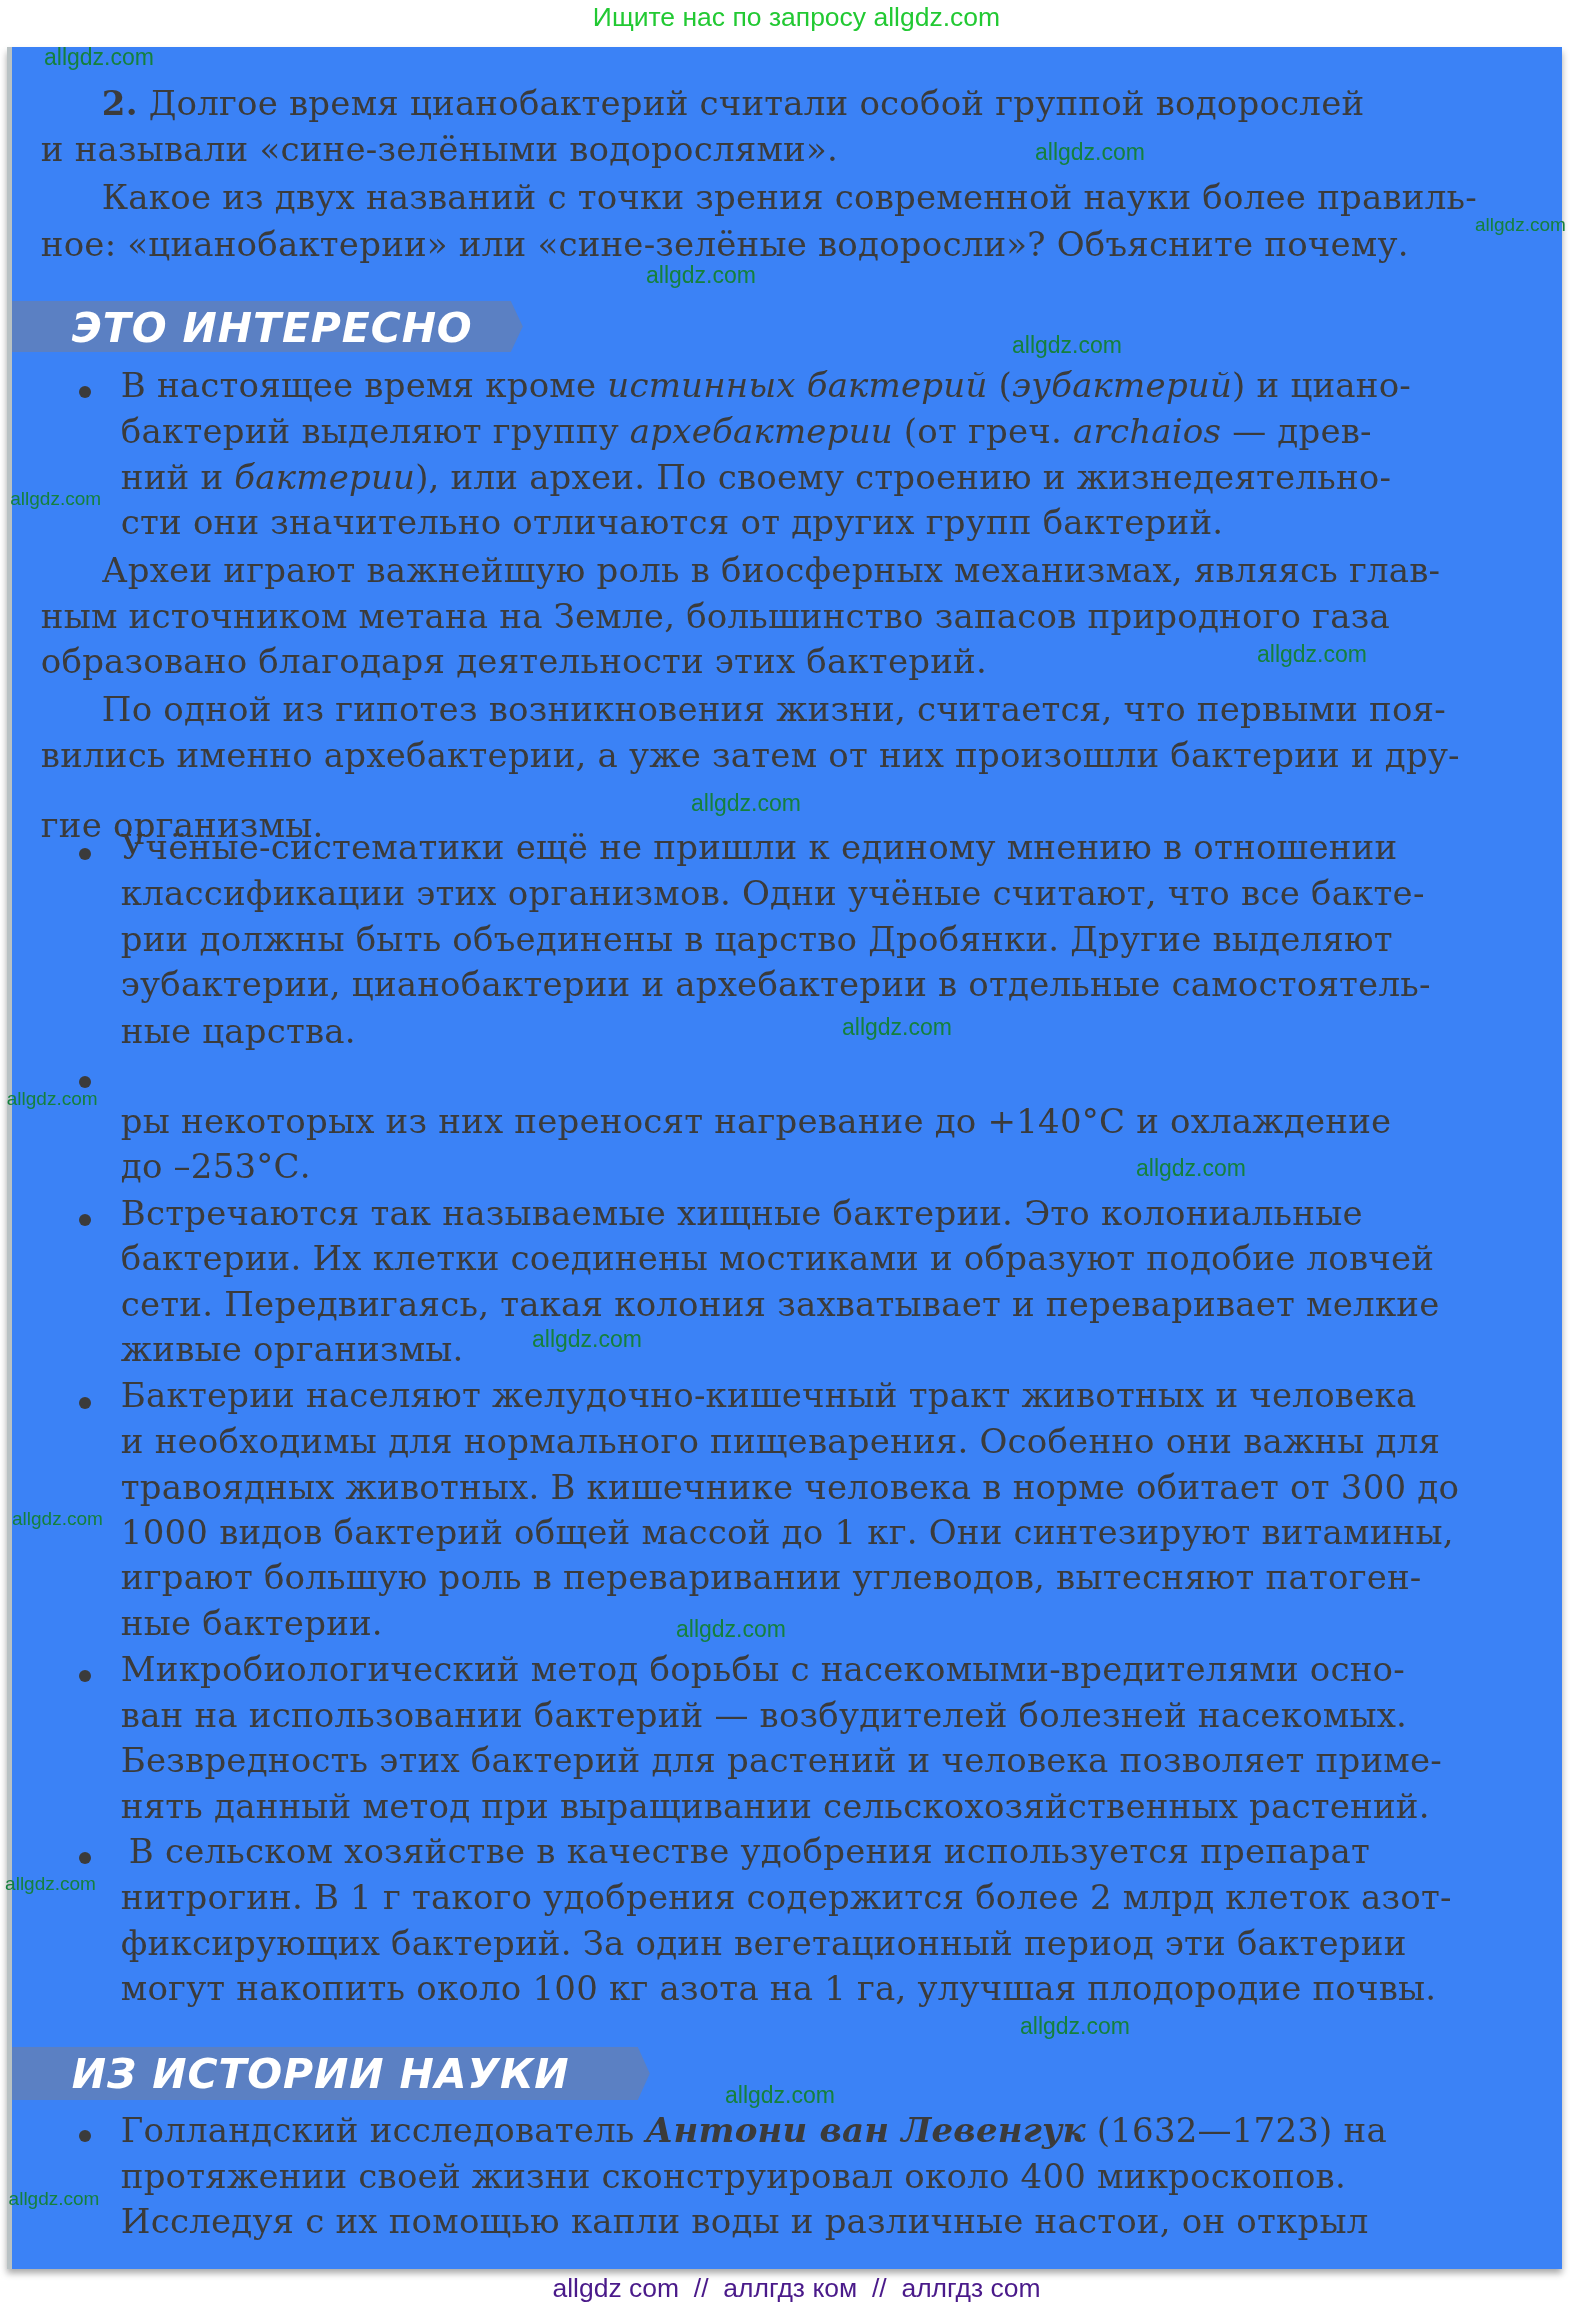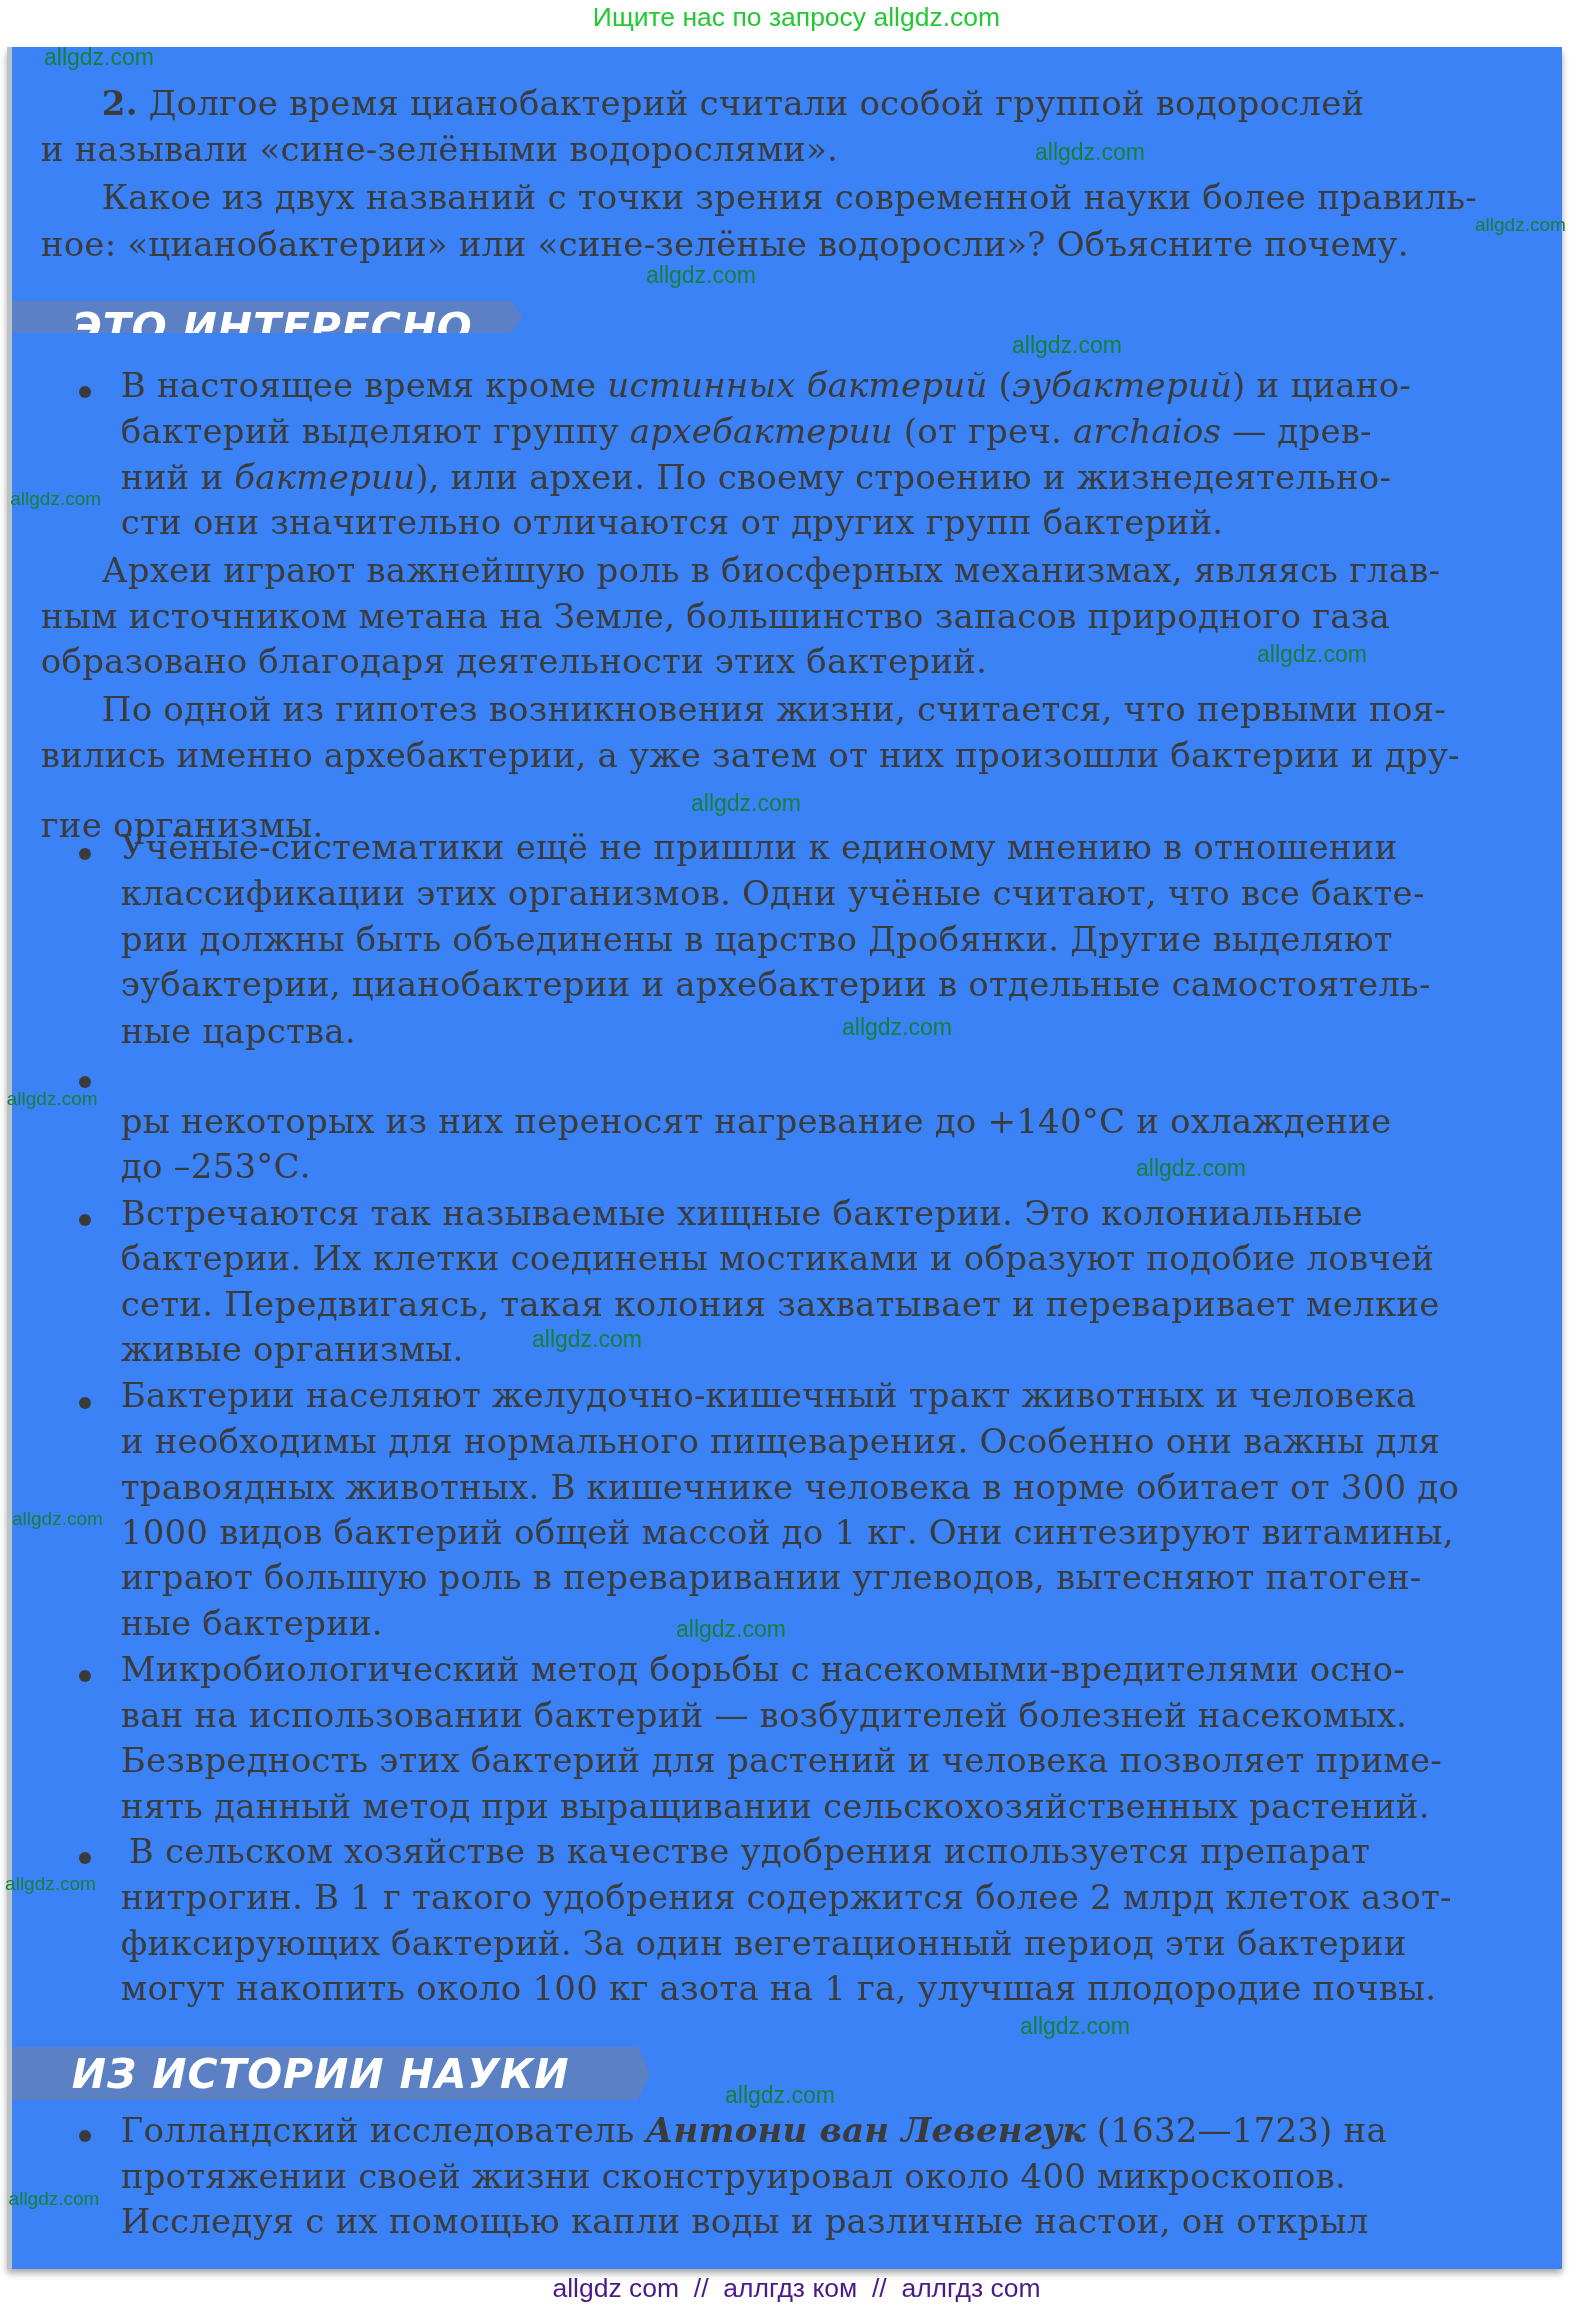--- a/index.html
+++ b/index.html
@@ -52,21 +52,21 @@
 
 <div class="top-wm">Ищите нас по запросу allgdz.com</div>
 
 <div class="page">
 
   <div class="line" style="left:90px; top:36px;"><b>2.</b><span> Долгое время цианобактерий считали особой группой водорослей</span></div>
   <div class="line" style="left:29px; top:82px;">и называли «сине-зелёными водорослями».</div>
   <div class="line" style="left:90px; top:130px;">Какое из двух названий с точки зрения современной науки более правиль-</div>
   <div class="line" style="left:29px; top:177px;">ное: «цианобактерии» или «сине-зелёные водоросли»? Объясните почему.</div>
 
-  <div class="banner" style="top:254px; width:511px; height:32px;">
+  <div class="banner" style="top:254px; width:511px; height:51px;">
     <span>ЭТО ИНТЕРЕСНО</span>
   </div>
 
   <div class="bullet" style="left:67px; top:339px;"></div>
   <div class="line" style="left:109px; top:318px;"><span>В настоящее время кроме </span><i>истинных бактерий</i><span> (</span><i>эубактерий</i><span>) и циано-</span></div>
   <div class="line" style="left:109px; top:364px;"><span>бактерий выделяют группу </span><i>архебактерии</i><span> (от греч. </span><i>archaios</i><span> — древ-</span></div>
   <div class="line" style="left:109px; top:410px;"><span>ний и </span><i>бактерии</i><span>), или археи. По своему строению и жизнедеятельно-</span></div>
   <div class="line" style="left:109px; top:455px;">сти они значительно отличаются от других групп бактерий.</div>
 
   <div class="line" style="left:90px; top:503px;">Археи играют важнейшую роль в биосферных механизмах, являясь глав-</div>

